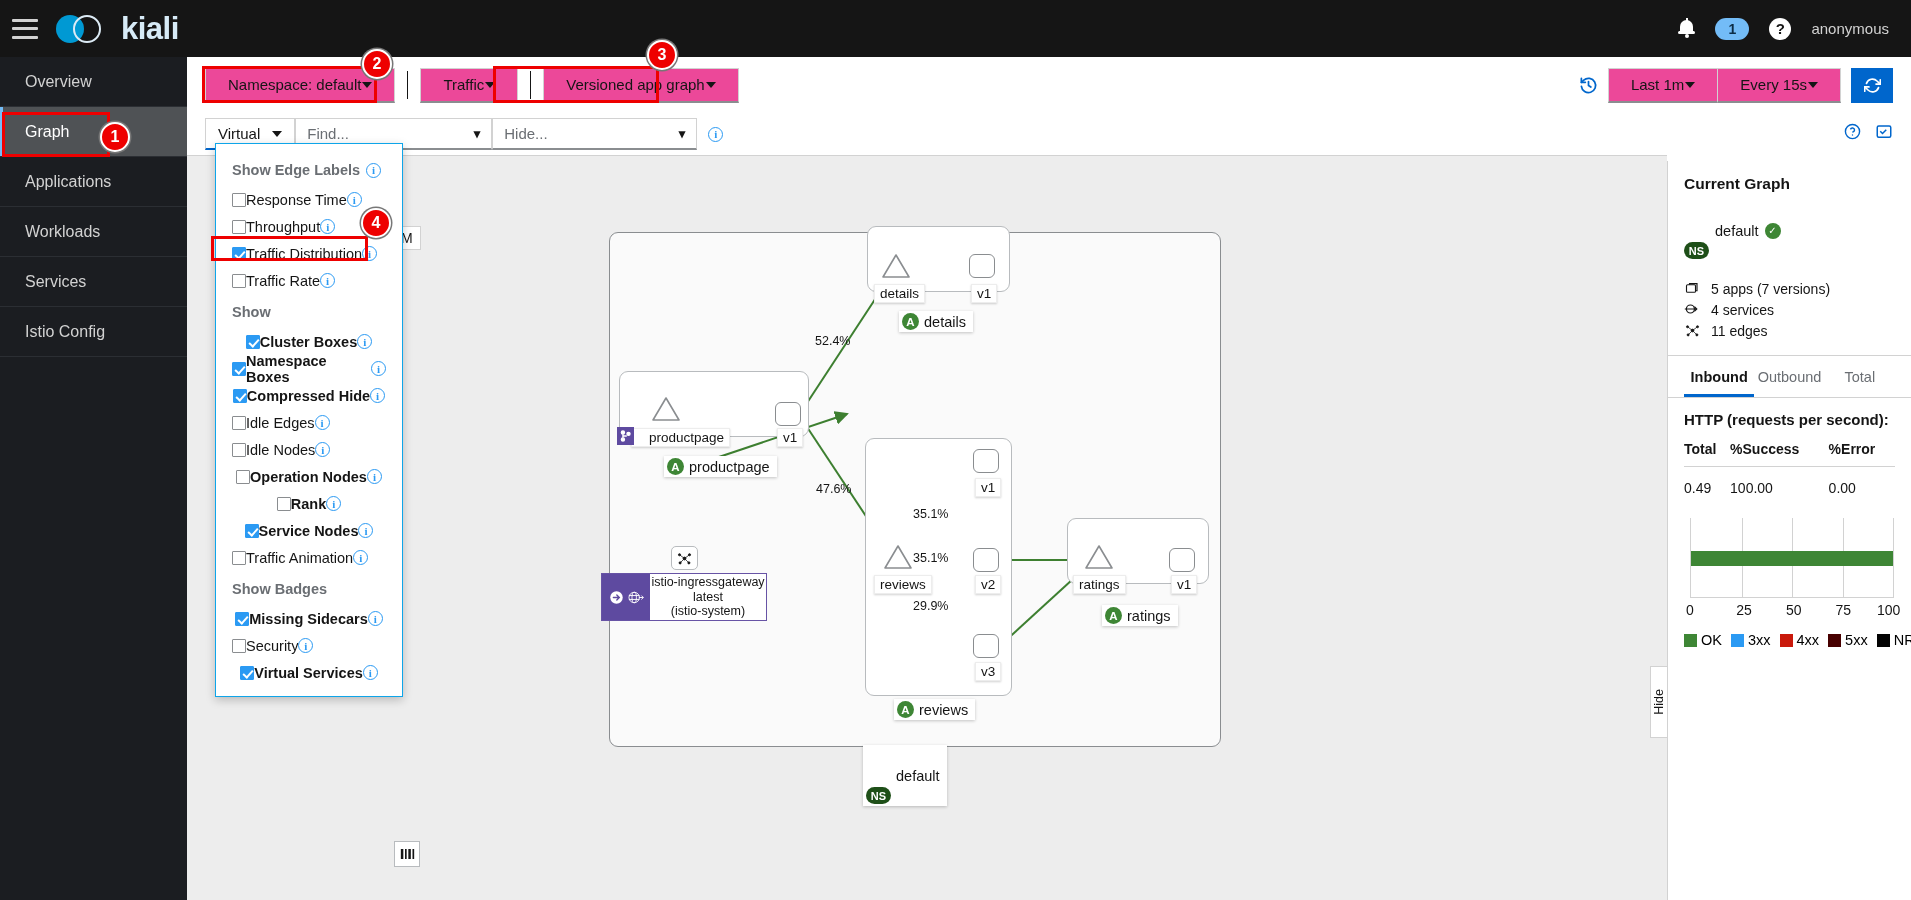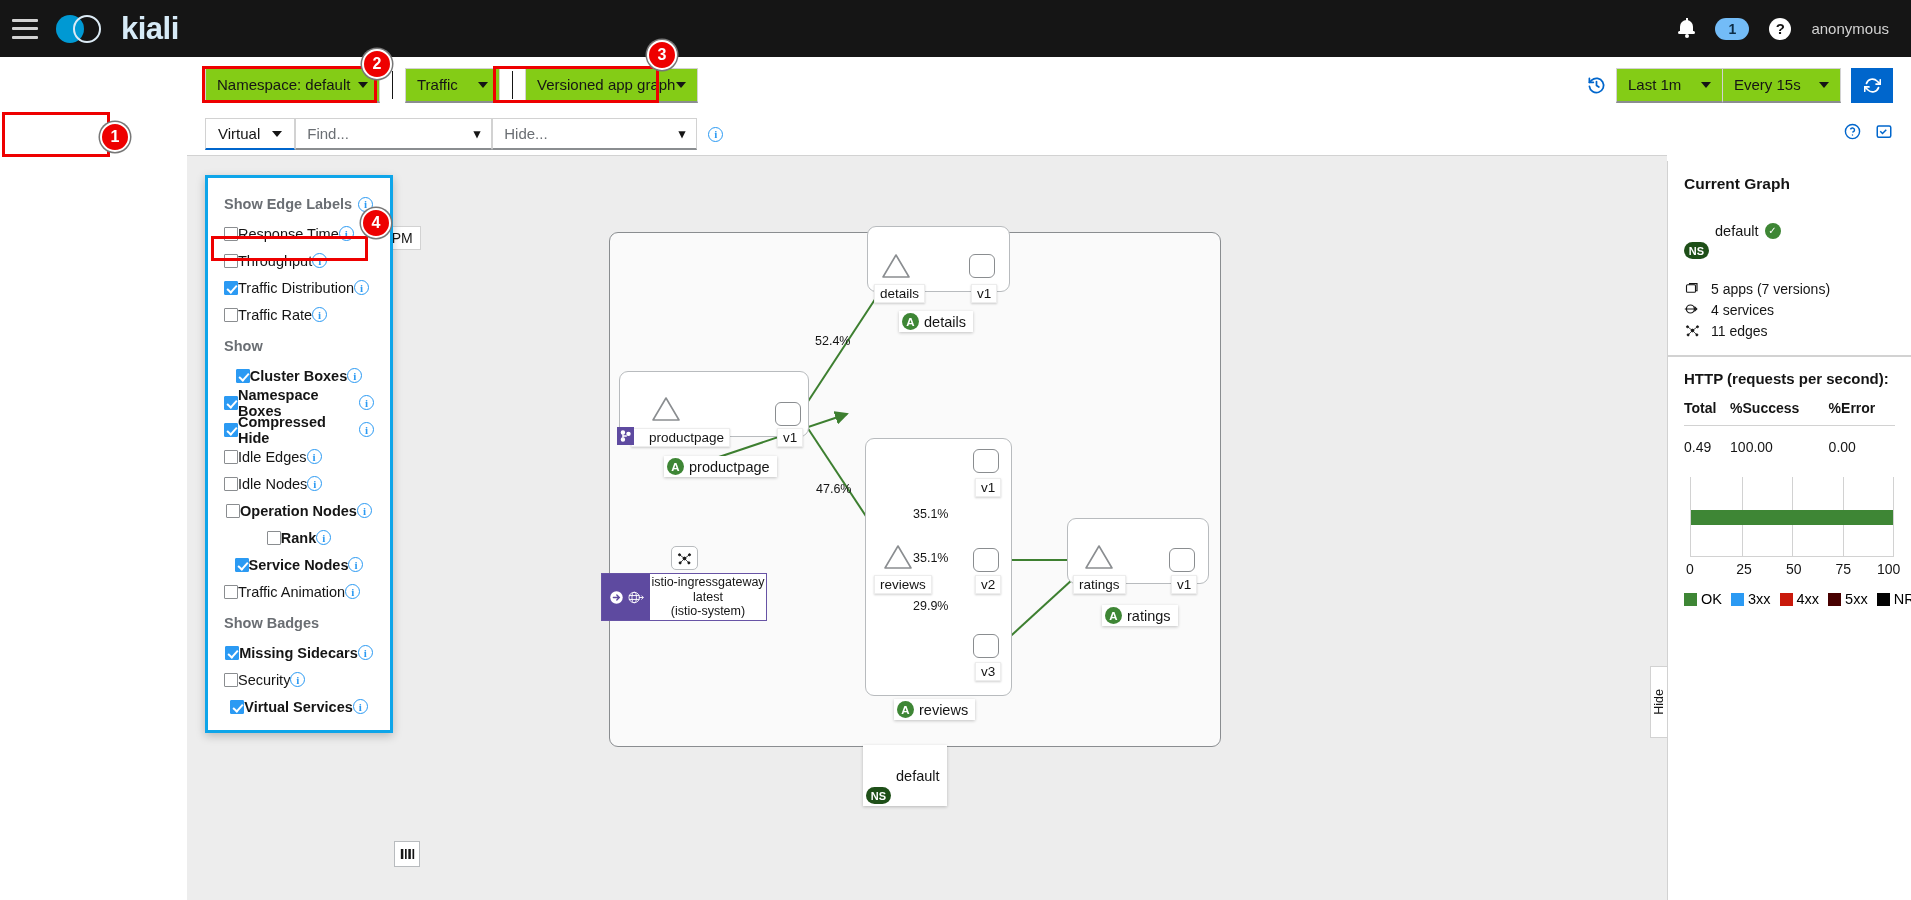--- a/index.html
+++ b/index.html
@@ -59,22 +59,22 @@
 
   
   .content { position: absolute; left: 187px; top: 57px; width: 1724px; height: 843px; background:#fff; }
 
   .toolbar-row1 {
     position: absolute; left: 0; top: 0; width: 1724px; height: 56px;
     display: flex; align-items: center; padding-left: 18px;
   }
   .sel {
     height: 35px; border: 1px solid #d2d2d2; border-bottom: 2px solid #8a8d90;
-    background: #84cc16; display: flex; align-items: center; gap: 1px;
-    padding: 0 11px; font-size: 15px; color: #151515; cursor: pointer; white-space: nowrap;
+    background: #ec4899; display: flex; align-items: center; gap: 1px;
+    padding: 0 22px; font-size: 15px; color: #151515; cursor: pointer; white-space: nowrap;
   }
   .caret { width: 0; height: 0; border-left: 5px solid transparent; border-right: 5px solid transparent;
     border-top: 6px solid #151515; }
   .vdiv { width: 1px; height: 28px; background: #151515; margin: 0 12px; }
 
   .toolbar-right { margin-left: auto; display: flex; align-items: center; gap: 0; padding-right: 18px; }
   .clock-icon { color: #06c; font-size: 19px; margin-right: 10px; display:flex; }
   .btn-refresh { width: 42px; height: 35px; background: #06c; color: #fff;
     display: flex; align-items: center; justify-content: center; cursor: pointer; margin-left: 10px; }
 
@@ -95,23 +95,23 @@
   .info-i {
     width: 15px; height: 15px; border-radius: 50%; border: 1.5px solid #2b9af3; color: #2b9af3;
     font-size: 11px; font-weight: 700; display: inline-flex; align-items: center;
     justify-content: center; font-family: "Liberation Serif", serif; flex: none;
   }
   .toolbar2-right { margin-left: auto; display: flex; align-items: center; gap: 14px; padding-right: 18px; }
   .ic-blue { color: #06c; font-size: 17px; }
 
   
   .dropdown {
-    position: absolute; left: 205px; top: 143px; width: 188px;
-    background: #fff; border: 3px solid #0ea5e9;
-    box-shadow: 0 3px 9px rgba(3,3,3,0.22); padding: 14px 0 10px 0; z-index: 40; margin-top: 32px;
+    position: absolute; left: 215px; top: 143px; width: 188px;
+    background: #fff; border: 1px solid #0ea5e9;
+    box-shadow: 0 3px 9px rgba(3,3,3,0.22); padding: 14px 0 10px 0; z-index: 40;
   }
   .dd-group { font-size: 14.5px; font-weight: 700; color: #6a6e73; padding: 4px 16px 8px 16px; }
   .dd-item { display: flex; align-items: center; padding: 4px 16px; height: 27px;
     font-size: 14.5px; color: #151515; cursor: pointer; }
   .cbx { width: 14px; height: 14px; border: 1px solid #8a8d90; background: #fff; flex: none;
     border-radius: 1px; position: relative; }
   .cbx.on { background: #2b9af3; border-color: #2b9af3; }
   .cbx.on::after { content: ""; position: absolute; left: 4px; top: 1px; width: 4px; height: 8px;
     border: solid #fff; border-width: 0 2px 2px 0; transform: rotate(42deg); }
   .dd-item.bold { font-weight: 700; justify-content: center; }
@@ -244,20 +244,40 @@
           <div class="body"></div>
           <div class="rim"></div>
           <div class="clap"></div>
       </div>
       <div class="badge-count">1</div>
       <div class="help-circle">?</div>
       <div class="user-name">anonymous</div>
     </div>
   </div>
 
+  <div class="sidebar">
+    <div class="nav-item">
+      <span>Overview</span>
+    </div>
+    <div class="nav-item active">
+      <span>Graph</span>
+    </div>
+    <div class="nav-item">
+      <span>Applications</span>
+    </div>
+    <div class="nav-item">
+      <span>Workloads</span>
+    </div>
+    <div class="nav-item">
+      <span>Services</span>
+    </div>
+    <div class="nav-item">
+      <span>Istio Config</span>
+    </div>
+  </div>
 
   <div class="content">
 
     <div class="toolbar-row1">
       <div class="sel" style="min-width:175px">
         <span>Namespace:  default</span>
         <span class="caret" style="margin-left:auto"></span>
       </div>
       <div class="vdiv"></div>
       <div class="sel" style="min-width:95px">
@@ -524,20 +544,31 @@
                 <circle cx="19" cy="19" r="1.7"></circle>
               <path d="M12 12L4 6M12 12l8-6M12 12l-7 7M12 12l7 7" fill="none"></path>
             </svg>
           </span>
           <span>11 edges</span>
         </div>
       </div>
 
       <div class="sp-hr"></div>
 
+      <div class="tabs">
+        <div class="tab active">
+          <span>Inbound</span>
+        </div>
+        <div class="tab">
+          <span>Outbound</span>
+        </div>
+        <div class="tab">
+          <span>Total</span>
+        </div>
+      </div>
       <div class="tabs-underline"></div>
 
       <div class="http-title">HTTP (requests per second):</div>
 
       <table class="mtable">
         <thead>
           <tr>
             <th>Total</th>
             <th>%Success</th>
             <th>%Error</th>

